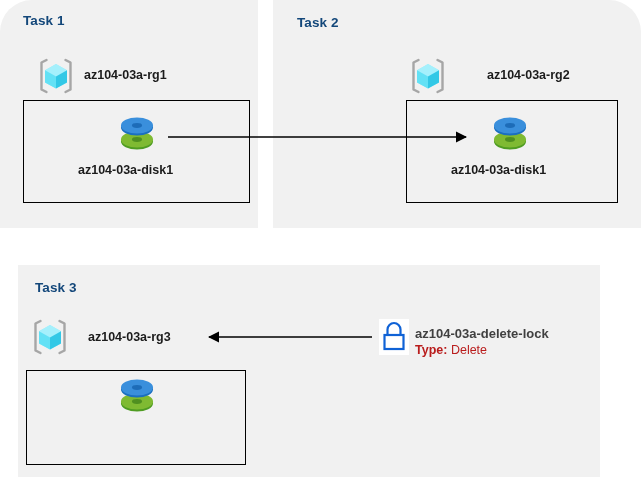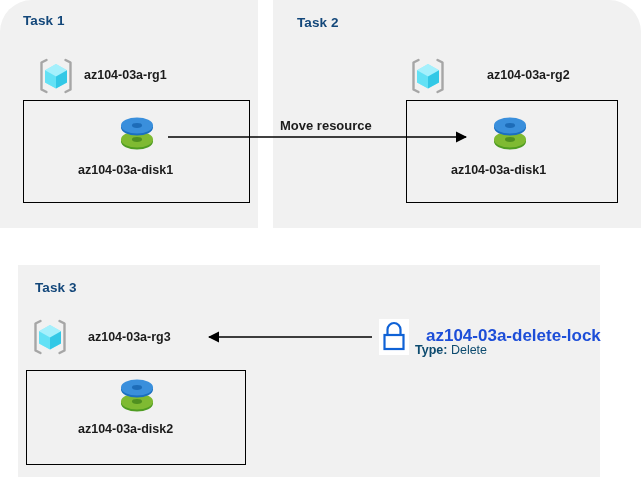--- a/index.html
+++ b/index.html
@@ -78,30 +78,29 @@
   }
   .arrow-label {
     position: absolute;
     font-size: 13px;
     font-weight: bold;
     color: #1b1b1b;
     white-space: nowrap;
   }
   .lock-label {
     position: absolute;
-    font-size: 17px;
-    font-weight: bold;
-    color: #1d4ed8;
-    white-space: nowrap;
-    margin-left: 11px;
+    font-size: 13px;
+    font-weight: bold;
+    color: #404040;
+    white-space: nowrap;
   }
   .lock-sub {
     position: absolute;
     font-size: 12.5px;
-    color: #0c4a6e;
+    color: #b91c1c;
     white-space: nowrap;
   }
   .lock-sub b {
     font-weight: bold;
   }
 
   
   .arrow-layer {
     position: absolute;
     left: 0;
@@ -210,32 +209,30 @@
   <div class="disk-icon" style="left:117px; top:375px;">
     <svg viewBox="0 0 40 42" width="40" height="42" aria-hidden="true">
       <ellipse cx="20" cy="28.5" rx="16" ry="8" fill="#4f9c22"></ellipse>
       <ellipse cx="20" cy="26.5" rx="16" ry="8" fill="#7fba32"></ellipse>
       <ellipse cx="20" cy="26.5" rx="5" ry="2.4" fill="#4f8f20"></ellipse>
       <ellipse cx="20" cy="14.5" rx="16" ry="8" fill="#1b6fc0"></ellipse>
       <ellipse cx="20" cy="12.5" rx="16" ry="8" fill="#3a8fdc"></ellipse>
       <ellipse cx="20" cy="12.5" rx="5" ry="2.4" fill="#1d6cb8"></ellipse>
     </svg>
   </div>
-  <div class="res-label" style="left:78px; top:422px;">az104-03a-disk2</div>
 
   <svg class="arrow-layer" viewBox="0 0 641 487">
     <defs>
       <marker id="arrow-right" viewBox="0 0 10 10" refX="9" refY="5" markerWidth="7" markerHeight="7" orient="auto-start-reverse">
         <path d="M 0 0 L 10 5 L 0 10 z" fill="#000000"></path>
       </marker>
       <marker id="arrow-left" viewBox="0 0 10 10" refX="9" refY="5" markerWidth="7" markerHeight="7" orient="auto-start-reverse">
         <path d="M 0 0 L 10 5 L 0 10 z" fill="#000000"></path>
       </marker>
     </defs>
 
     <line x1="168" y1="137" x2="466" y2="137" stroke="#000000" stroke-width="1.6" marker-end="url(#arrow-right)"></line>
 
     <line x1="372" y1="337" x2="209" y2="337" stroke="#000000" stroke-width="1.6" marker-end="url(#arrow-left)"></line>
   </svg>
 
-  <div class="arrow-label" style="left:280px; top:118px;">Move resource</div>
 
 </div>
 
 </body></html>

